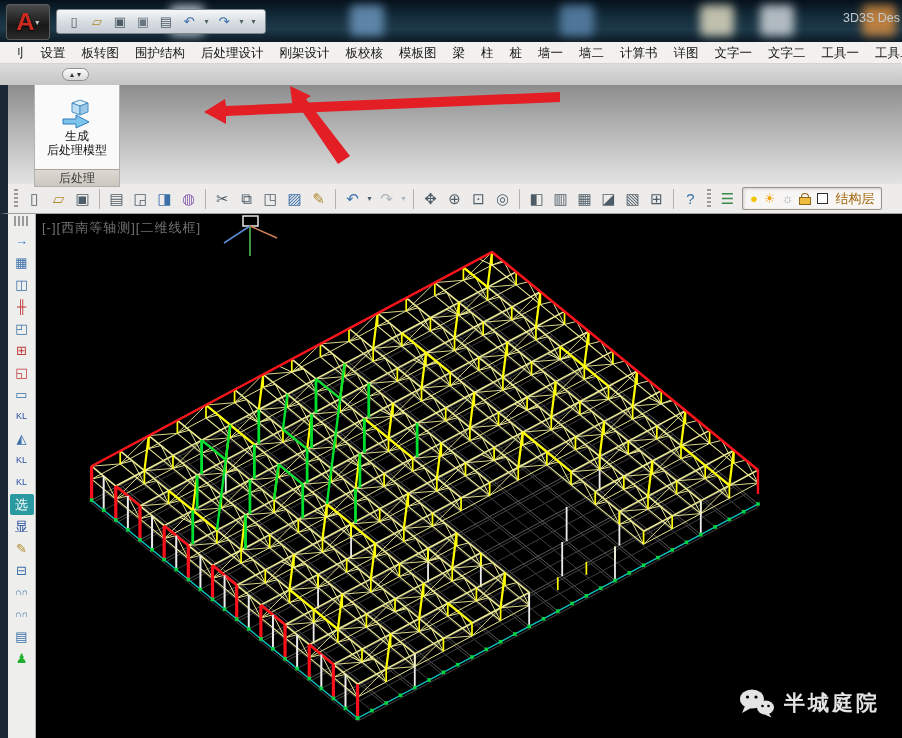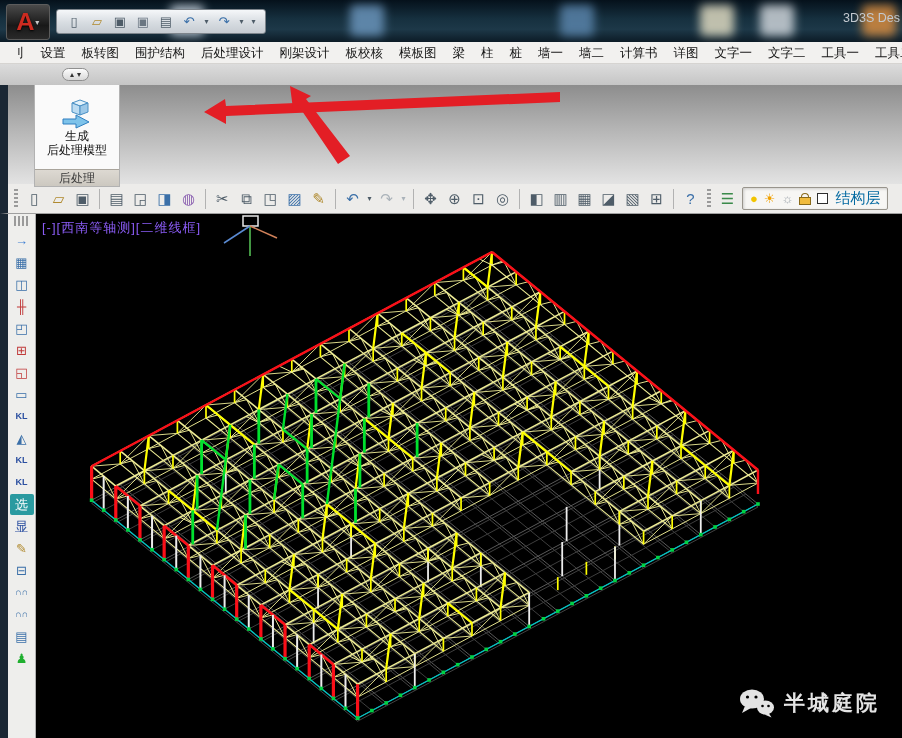--- a/index.html
+++ b/index.html
@@ -38,31 +38,31 @@
   .tb-icon{width:23px;height:22px;display:inline-flex;align-items:center;justify-content:center;font-size:15px;color:#4e5c68;border-radius:2px;}
   .tb-icon.dd{width:9px;font-size:8px;}
   .sep{width:1px;height:20px;background:#b2b2b2;margin:0 4px;display:inline-block;}
   .grip{width:4px;height:20px;margin:0 4px;background:repeating-linear-gradient(180deg,#9a9a9a 0 2px,transparent 2px 4px);display:inline-block;}
   .layer-box{height:23px;border:1px solid #98948c;background:#f7f6f4;box-shadow:inset 1px 1px 3px rgba(0,0,0,.18);display:flex;align-items:center;gap:6px;padding:0 7px;border-radius:2px;margin-left:2px;}
   .layer-box .li{font-size:13px;line-height:1;}
   .lock{position:relative;width:12px;height:12px;display:inline-block;}
   .lock:before{content:"";position:absolute;top:0;left:2px;width:6px;height:6px;border:1.5px solid #8a6a1a;border-bottom:none;border-radius:4px 4px 0 0;}
   .lock:after{content:"";position:absolute;bottom:0;left:0;width:10px;height:6px;background:#f0bb3e;border:1px solid #8a6a1a;}
   .swatch{width:11px;height:11px;background:#fff;border:1px solid #2e2e2e;display:inline-block;}
-  .layer-name{font-size:15px;color:#0369a1;padding-left:1px;}
+  .layer-name{font-size:13px;color:#a16207;padding-left:1px;}
 
   
   .work{display:flex;height:524px;}
   .frame-strip{width:8px;background:#1a2734;}
   .left-tools{width:28px;background:#eeeeec;border-right:1px solid #b0b0b0;display:flex;flex-direction:column;align-items:center;padding-top:2px;}
   .lt-grip{width:16px;height:10px;background:repeating-linear-gradient(90deg,#9a9a9a 0 2px,transparent 2px 4px);margin-bottom:4px;}
   .lt-btn{width:24px;height:21px;display:flex;align-items:center;justify-content:center;font-size:13px;margin-bottom:1px;border-radius:2px;line-height:1;}
-  .lt-btn.kl{font-size:9px;font-weight:bold;letter-spacing:0;}
+  .lt-btn.kl{font-size:9px;font-weight:normal;letter-spacing:0;}
   .vp{flex:1;position:relative;background:#000;overflow:hidden;}
-  .vp-label{position:absolute;left:6px;top:5px;font-size:13px;color:#8b5cf6;letter-spacing:1px;z-index:2;}
+  .vp-label{position:absolute;left:6px;top:5px;font-size:13px;color:#737373;letter-spacing:1px;z-index:2;}
   .vp svg.model{position:absolute;inset:0;width:100%;height:100%;}
   .watermark{position:absolute;right:22px;bottom:20px;display:flex;align-items:center;gap:9px;z-index:2;}
   .watermark .txt{color:#e4e4e4;font-size:21px;font-weight:bold;letter-spacing:3px;}
 
   
   .arrows{position:absolute;inset:0;width:902px;height:738px;z-index:9;pointer-events:none;}
 </style>
 </head>
 <body>
 

